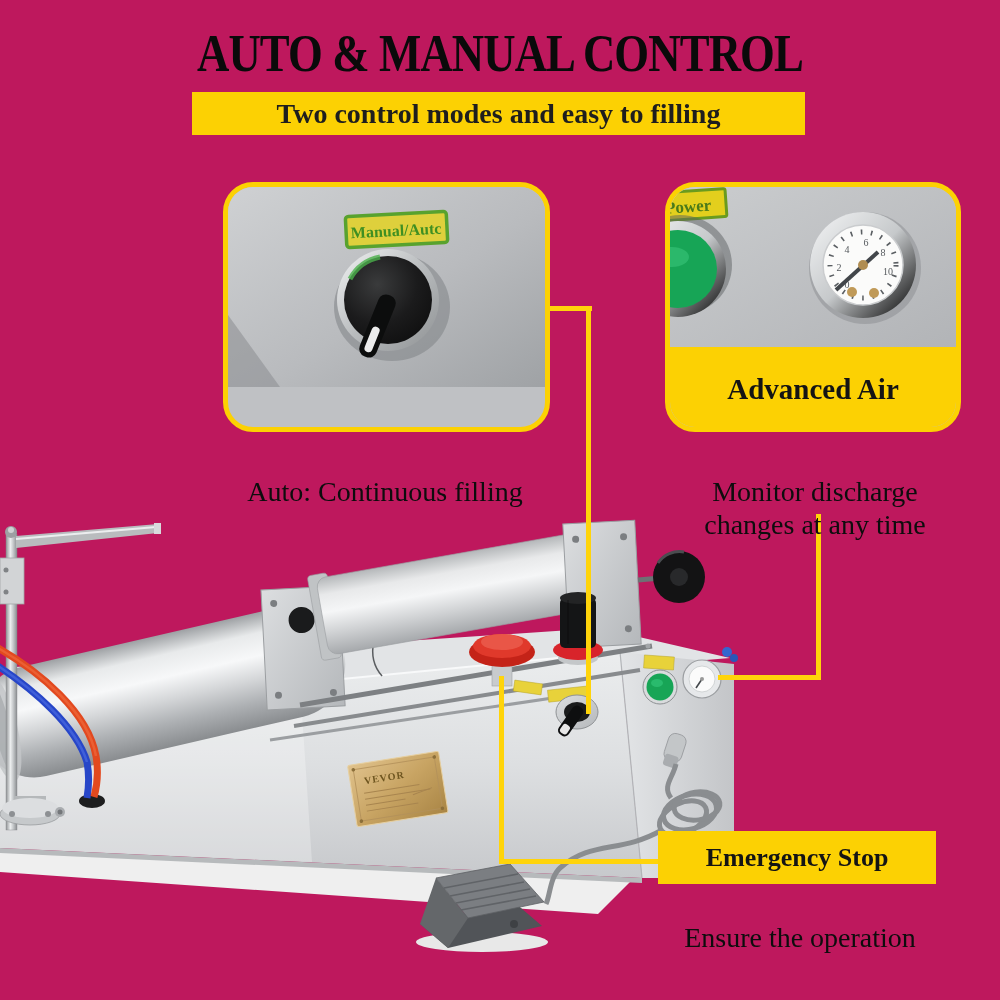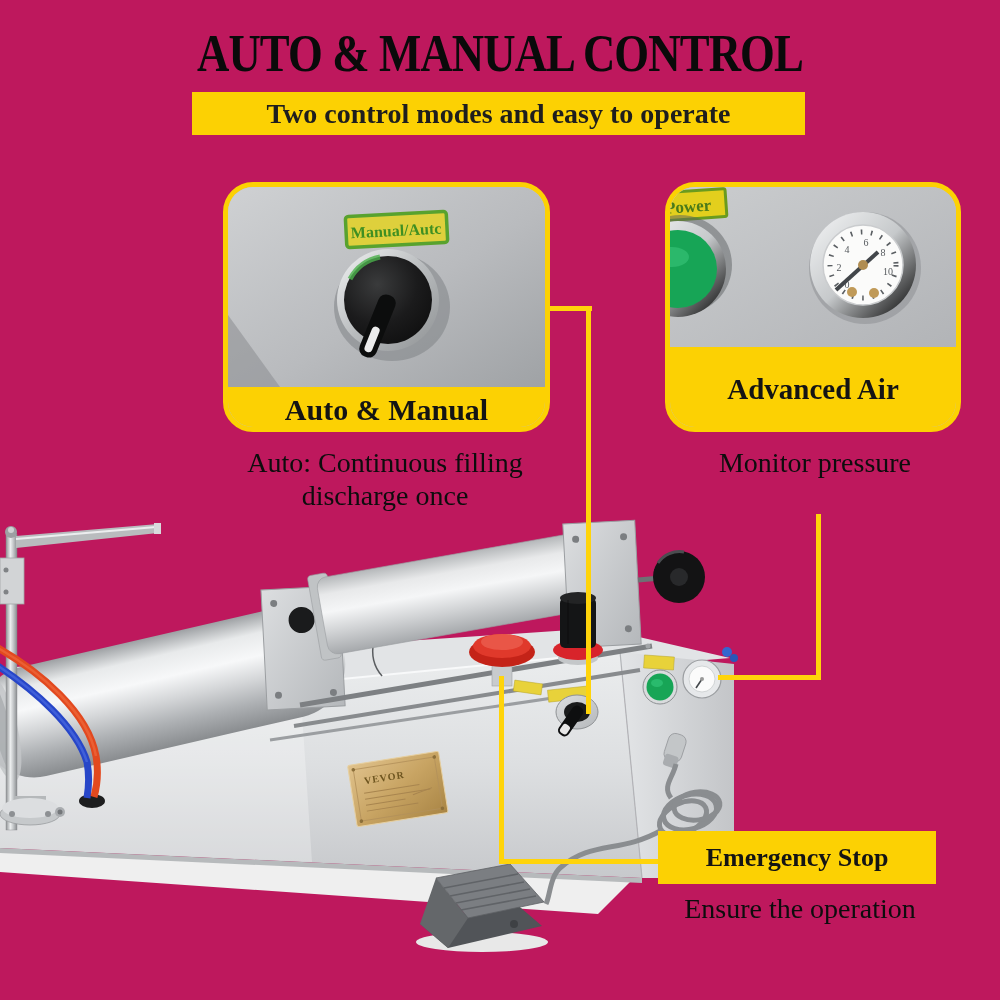--- a/index.html
+++ b/index.html
@@ -33,21 +33,21 @@
   .card .caption {
     background:var(--accent); display:flex; flex-direction:column;
     align-items:center; justify-content:center; width:100%;
   }
   #card-left  .caption { height:45px; }
   #card-right .caption { height:85px; }
   .caption .cap-line { font-weight:bold; color:#141414; }
   #card-left  .cap-line { font-size:30px; }
   #card-right .cap-line { font-size:29px; line-height:37px; }
 
-  .desc { text-align:center; font-size:28px; line-height:33px; color:#0d0d0d; z-index:25; }
+  .desc { text-align:center; font-size:28px; line-height:33px; color:#0d0d0d; z-index:25;margin-top:29px; }
   #desc-left  { left:200px; top:446px; width:370px; }
   #desc-right { left:655px; top:446px; width:320px; }
   #desc-estop { left:640px; top:892px; width:320px;text-align:center; }
 
   #estop-bar {
     left:658px; top:831px; width:278px; height:53px; background:var(--accent);
     display:flex; align-items:center; justify-content:center; z-index:30;
   }
   #estop-bar span { font-size:26px; font-weight:bold; color:#141414; }
 
@@ -55,21 +55,21 @@
 
   #machine { left:0; top:500px; width:760px; height:460px; z-index:10; }
 </style>
 </head>
 <body>
 
 <div id="stage">
 
   <div class="abs" id="title">AUTO &amp; MANUAL CONTROL</div>
   <div class="abs" id="subtitle-bar">
-    <span>Two control modes and easy to operate</span>
+    <span>Two control modes and easy to filling</span>
   </div>
 
   <div class="abs connector" style="left:550px;top:306px;width:42px;height:5px;"></div>
   <div class="abs connector" style="left:586px;top:306px;width:5px;height:408px;"></div>
   <div class="abs connector" style="left:816px;top:514px;width:5px;height:166px;"></div>
   <div class="abs connector" style="left:718px;top:675px;width:103px;height:5px;"></div>
   <div class="abs connector" style="left:499px;top:676px;width:5px;height:188px;"></div>
   <div class="abs connector" style="left:499px;top:859px;width:162px;height:5px;"></div>
 
   <div class="abs card" id="card-left">
@@ -101,23 +101,20 @@
         <ellipse cx="164" cy="120" rx="58" ry="54" fill="#84878a" opacity=".6"></ellipse>
         <circle cx="160" cy="113" r="51" fill="url(#knobRing)"></circle>
         <circle cx="160" cy="113" r="44" fill="url(#knobFace)"></circle>
         <path d="M 122,92 A 44,44 0 0 1 152,70" stroke="#4bb04b" stroke-width="5" fill="none" opacity=".8"></path>
         <g transform="rotate(22 160 113)">
           <rect x="151" y="108" width="18" height="66" rx="8" fill="#0c0d0d"></rect>
           <rect x="156" y="142" width="8" height="27" rx="4" fill="#ececec"></rect>
         </g>
       </g>
     </svg>
-    <div class="caption">
-      <span class="cap-line">Auto &amp; Manual</span>
-    </div>
   </div>
 
   <div class="abs card" id="card-right">
     <svg class="photo" width="286" height="160" viewBox="0 0 286 160">
       <defs>
         <linearGradient id="rpBg" x1="0" y1="0" x2="1" y2="1">
           <stop offset="0" stop-color="#cbcdcf"></stop>
             <stop offset="1" stop-color="#b2b4b7"></stop>
         </linearGradient>
         <linearGradient id="bezel" x1="0" y1="0" x2="1" y2="1">
@@ -156,24 +153,24 @@
         <circle cx="11" cy="28" r="5" fill="#c09a58"></circle>
       </g>
     </svg>
     <div class="caption">
       <span class="cap-line">Advanced Air</span>
     </div>
   </div>
 
   <div class="abs desc" id="desc-left">
     <div>Auto: Continuous filling</div>
-    <div>discharge once</div>
   </div>
   <div class="abs desc" id="desc-right">
-    <div>Monitor pressure</div>
+    <div>Monitor discharge</div>
+    <div>changes at any time</div>
   </div>
 
   <div class="abs" id="estop-bar">
     <span>Emergency Stop</span>
   </div>
   <div class="abs desc" id="desc-estop">
     <div>Ensure the operation</div>
   </div>
 
   <svg class="abs" id="machine" viewBox="0 0 760 460">

